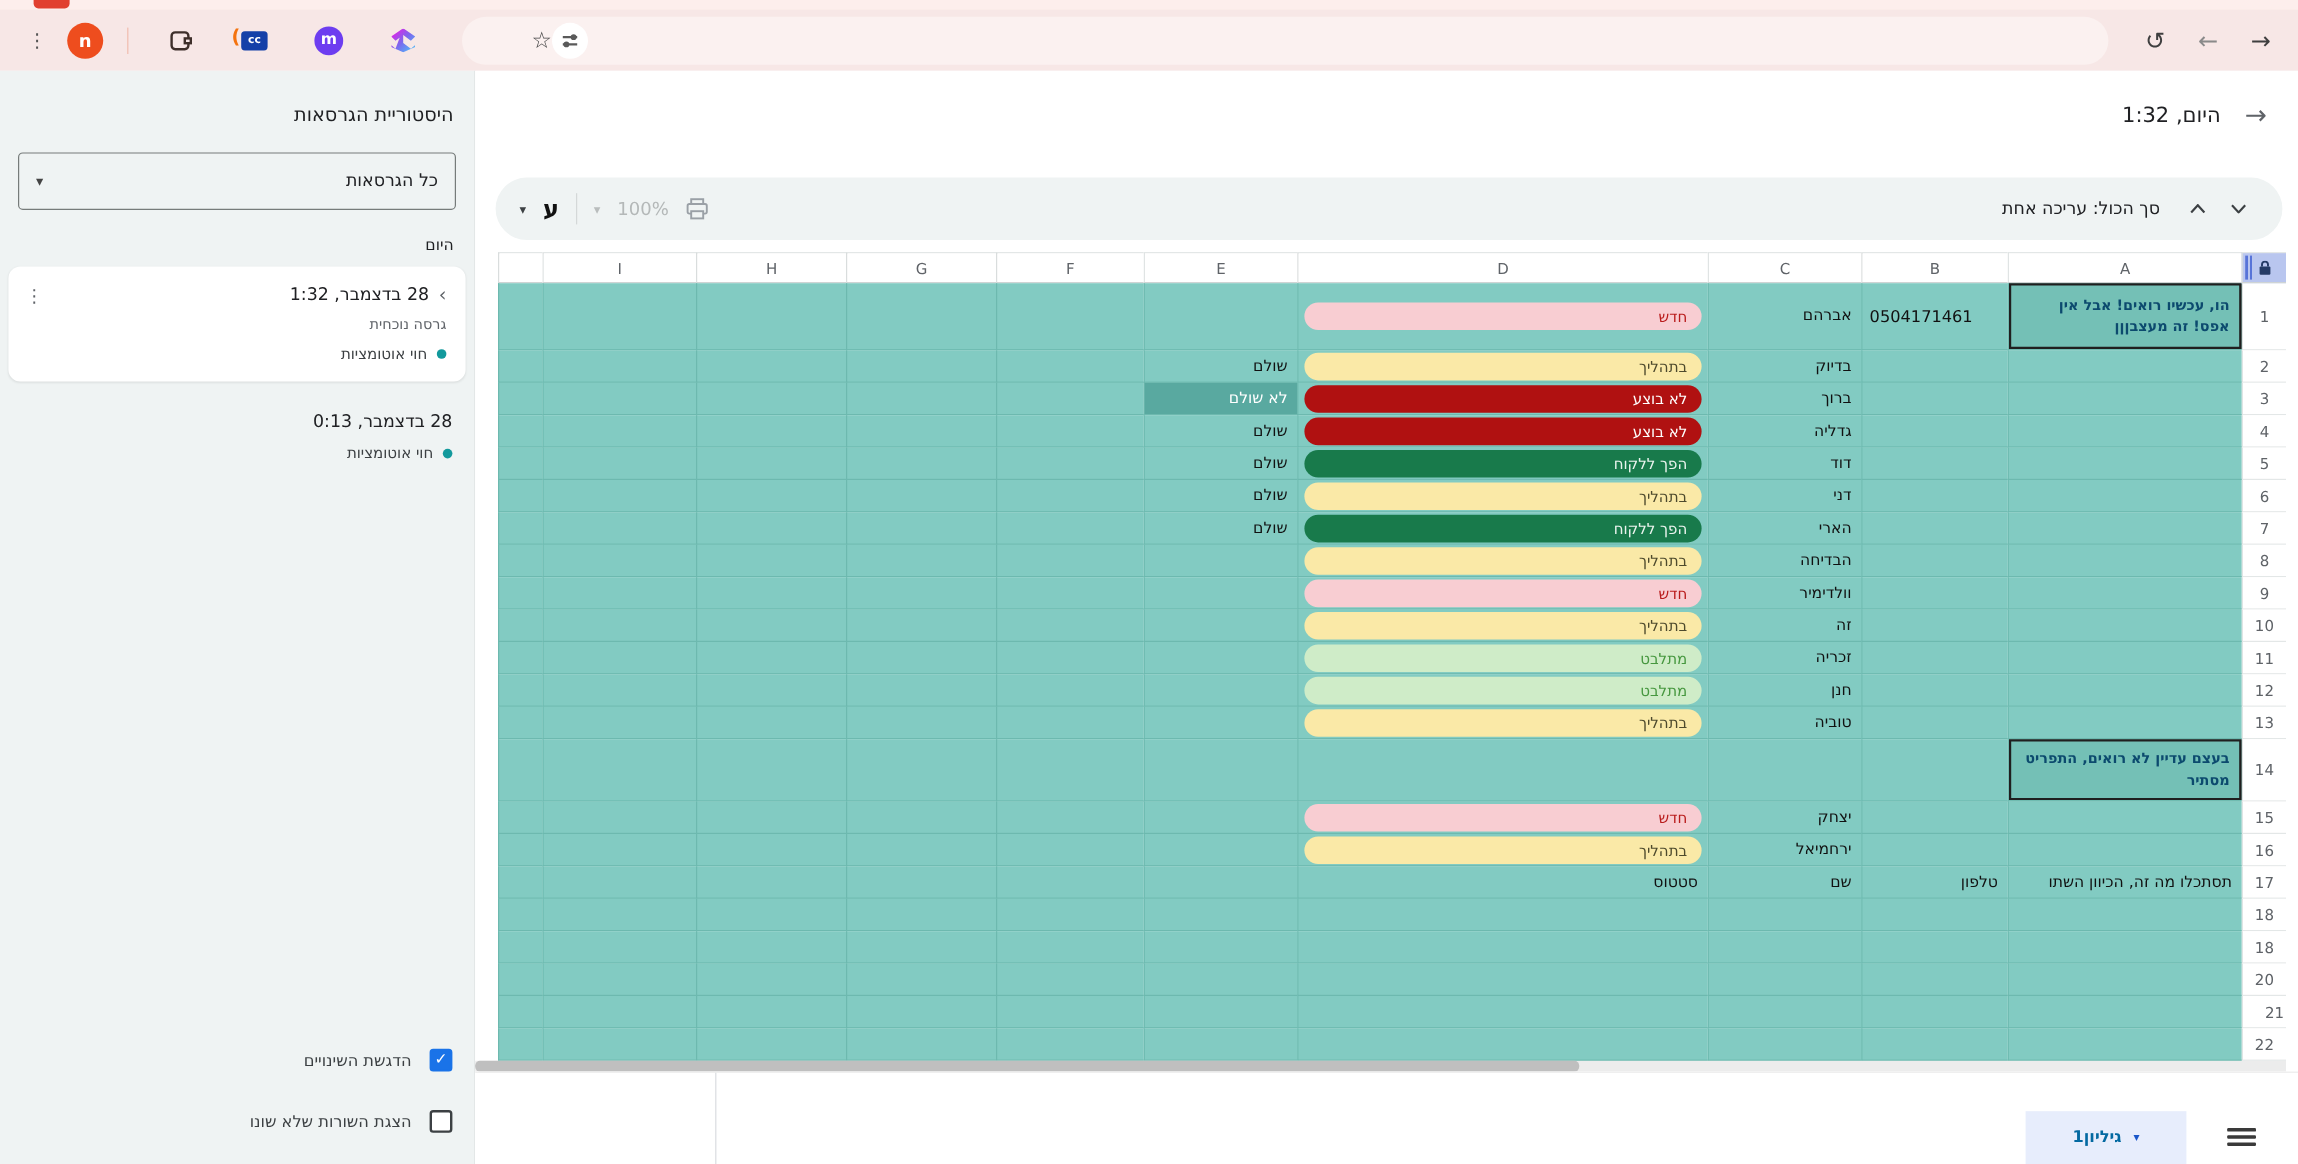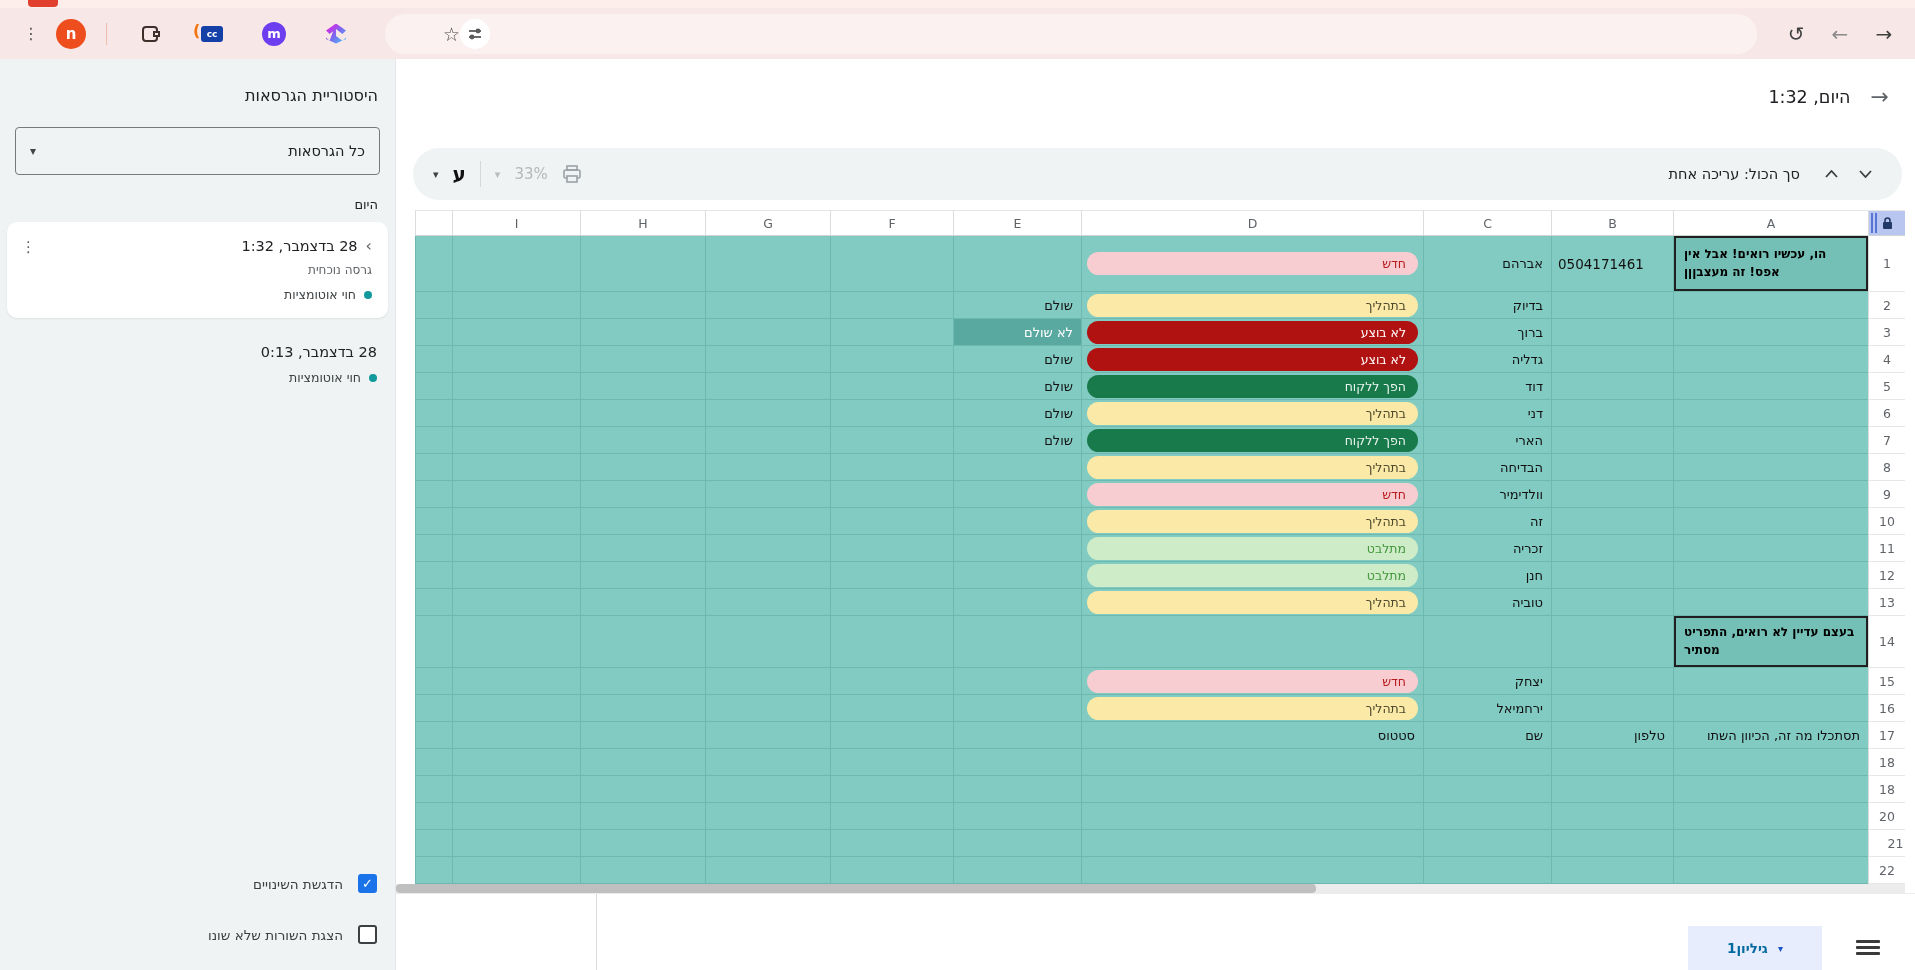--- a/index.html
+++ b/index.html
@@ -73,21 +73,21 @@
   
   .gridwrap{flex:none;position:relative;margin-right:10px;direction:rtl;}
   .srow{display:flex;direction:rtl;}
   .hcell{background:#fff;border-left:1px solid #d9dddd;border-bottom:1px solid #cfd4d4;border-top:1px solid #e3e7e7;color:#5f6368;font-size:12.5px;display:flex;align-items:center;justify-content:center;box-sizing:border-box;cursor:pointer;}
   .corner{background:#b9c6ef;position:relative;}
   .corner .stripes{position:absolute;left:2px;top:2px;bottom:2px;width:7px;background:repeating-linear-gradient(90deg,#5874d8 0 2px,#b9c6ef 2px 4px);}
   .rn{background:#fff;border-left:1px solid #d9dddd;border-bottom:1px solid #e3e7e7;color:#5f6368;font-size:12.5px;display:flex;align-items:center;justify-content:center;box-sizing:border-box;cursor:pointer;}
   .cell{background:#82cbc2;border-left:1px solid #6db9af;border-bottom:1px solid #6db9af;box-sizing:border-box;font-size:13px;color:#111;display:flex;align-items:center;overflow:hidden;white-space:nowrap;cursor:cell;}
   .cell-text{justify-content:flex-start;padding:0 8px 0 4px;}
   .cell-num{direction:ltr;justify-content:flex-start;padding:0 4px 0 6px;font-size:13.5px;}
-  .cell-note{background:#74c0b6;box-shadow:inset 0 0 0 2px #1f1f1f;color:#000000;font-weight:bold;font-size:12px;justify-content:center;text-align:left;white-space:normal;line-height:1.45;padding:0 10px;}
+  .cell-note{background:#74c0b6;box-shadow:inset 0 0 0 2px #1f1f1f;color:#0c4a6e;font-weight:bold;font-size:12px;justify-content:center;text-align:right;white-space:normal;line-height:1.45;padding:0 10px;}
   .cell-unpaid{background:#59a9a0;color:#fff;justify-content:flex-start;padding:0 8px 0 4px;}
   .pill{flex:1;margin:0 5px;height:23px;line-height:23px;border-radius:12px;padding:0 12px;text-align:right;font-size:12.5px;}
   .pill-new{background:#f8cdd2;color:#b91c1c;}
   .pill-progress{background:#fae9a7;color:#4e4a2d;}
   .pill-notdone{background:#b01111;color:#fff;}
   .pill-customer{background:#187a4b;color:#eaf4ee;}
   .pill-deciding{background:#cfecc8;color:#46973f;}
 
   .hscroll{height:9px;background:#ececec;margin-right:10px;position:relative;flex:none;}
   .hthumb{position:absolute;left:0;top:0;height:100%;width:61%;background:#bfbfbf;border-radius:4px;cursor:pointer;}
@@ -211,21 +211,21 @@
             <svg width="13" height="8" viewBox="0 0 13 8">
                 <polyline points="1,7 6.5,1 12,7" fill="none" stroke="#3c4043" stroke-width="1.8"></polyline>
               </svg>
           </span>
           <span class="tsum">סך הכול: עריכה אחת</span>
           <div class="tright">
             <span class="smalltri">▾</span>
             <span class="fontletter">ע</span>
             <span class="tdivider"></span>
             <span class="graytri">▾</span>
-            <span class="zoomlbl">33%</span>
+            <span class="zoomlbl">100%</span>
             <span>
               <svg width="20" height="19" viewBox="0 0 20 19">
                   <rect x="5" y="1" width="10" height="4" fill="none" stroke="#9aa0a6" stroke-width="1.6"></rect>
                   <rect x="2" y="5" width="16" height="8" rx="1.5" fill="none" stroke="#9aa0a6" stroke-width="1.6"></rect>
                   <rect x="5" y="11" width="10" height="6" fill="#eff3f3" stroke="#9aa0a6" stroke-width="1.6"></rect>
                 </svg>
             </span>
           </div>
         </div>
       </div>

